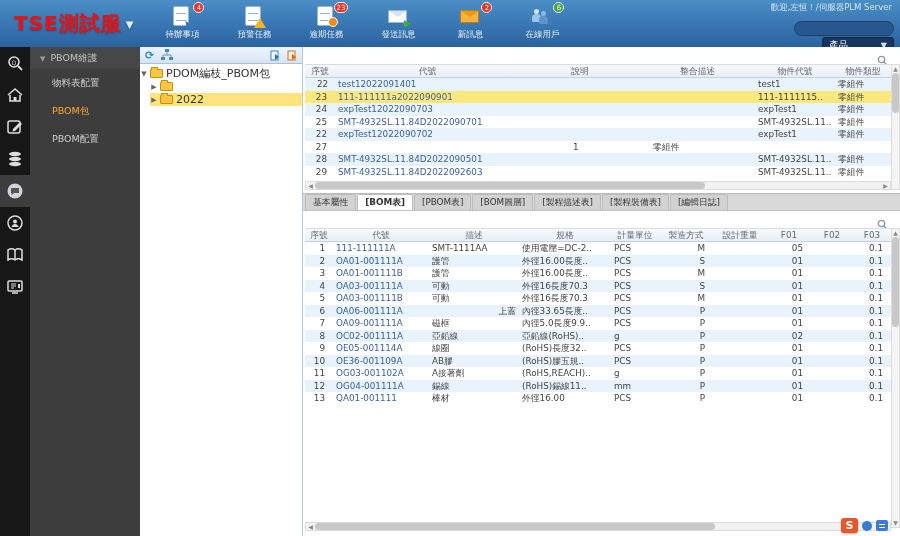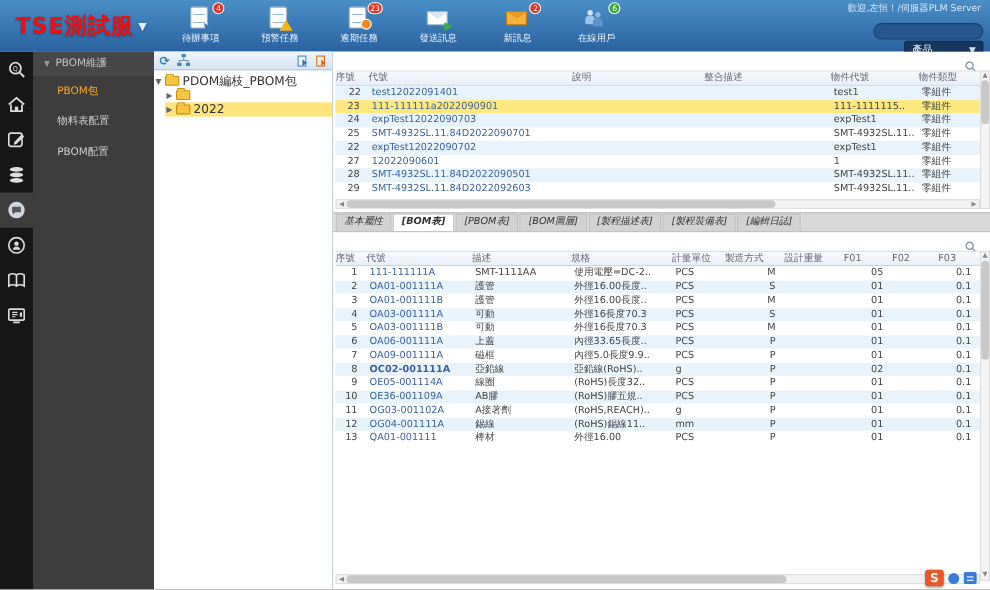--- a/index.html
+++ b/index.html
@@ -94,31 +94,31 @@
   .folder:before{content:"";position:absolute;left:0;top:-3px;width:5px;height:2px;
     background:#f8c643;border:1px solid #c89010;border-bottom:none;border-radius:1px 1px 0 0;}
   .tlabel{font-size:11px;color:#333;}
 
   
   .main{position:absolute;left:303px;top:47px;width:597px;height:489px;background:#fff;}
   .mag{position:absolute;cursor:pointer;}
   .grid{position:absolute;left:2px;width:586px;font-size:8.8px;color:#444;}
   .g-head{display:flex;background:linear-gradient(#f7fafc,#e9eff6);border-top:1px solid #d5dfe9;
     border-bottom:1px solid #c3d1e0;color:#667;height:14px;line-height:13px;}
-  .g-head .c{text-align:left;overflow:hidden;white-space:nowrap;cursor:pointer;}
+  .g-head .c{text-align:center;overflow:hidden;white-space:nowrap;cursor:pointer;}
   .g-row{display:flex;height:12.5px;line-height:12.5px;cursor:pointer;background:#fff;}
   .g-row.alt{background:#e9f3fc;}
   .g-row.sel{background:#fde87e;}
   .g-row .c{overflow:hidden;white-space:nowrap;padding:0 3px;}
   .c.r{text-align:right;padding-right:8px;}
   .c.code{color:#3c62a0;}
 
   .tabsbar{position:absolute;left:0;top:146px;width:597px;height:18px;background:#d9d9d9;
     border-top:1px solid #bbb;border-bottom:1px solid #c2c2c2;display:flex;align-items:flex-end;
-    padding-left:2px;font-style:italic;}
+    padding-left:2px;}
   .tab{height:16px;line-height:15px;font-size:8.8px;color:#333;padding:0 7px;cursor:pointer;
     border:1px solid #bdbdbd;border-bottom:none;background:#d2d2d2;margin-right:1px;
     border-radius:2px 2px 0 0;white-space:nowrap;}
   .tab.active{background:#fff;font-weight:bold;}
 
   
   .hscroll{position:absolute;height:9px;background:#f2f2f2;border:1px solid #ddd;display:flex;}
   .hs-thumb{height:7px;background:#c8c8c8;border-radius:4px;margin-top:0px;}
   .vscroll{position:absolute;width:9px;background:#f4f4f4;border:1px solid #ddd;}
   .vs-thumb{width:7px;background:#c8c8c8;border-radius:4px;margin-left:0px;}
@@ -272,22 +272,22 @@
           </svg>
         </span>
       </div>
     </div>
 
   <div class="sidemenu">
     <div class="sm-group">
       <span class="caret">▼</span><span>PBOM維護</span>
     </div>
     <div id="side-items">
+        <div class="sm-item">物料表配置</div>
         <div class="sm-item sel">PBOM包</div>
-        <div class="sm-item">物料表配置</div>
         <div class="sm-item">PBOM配置</div>
       </div>
   </div>
 
   <div class="treepanel">
     <div class="tree-toolbar">
       <span class="tt-ic" style="color:#2e86c1;font-weight:bold;">⟳</span>
       <span class="tt-ic">
         <svg width="12" height="12" viewBox="0 0 12 12">
             <rect x="4" y="0" width="4" height="3" fill="#4a89c0"></rect>
@@ -383,21 +383,20 @@
         <div class="g-row alt">
           <div class="c r" style="width: 30px;">22</div>
           <div class="c code" style="width: 185px;">expTest12022090702</div>
           <div class="c" style="width: 120px;"></div>
           <div class="c" style="width: 115px;"></div>
           <div class="c" style="width: 80px;">expTest1</div>
           <div class="c" style="width: 56px;">零組件</div>
         </div>
         <div class="g-row">
           <div class="c r" style="width: 30px;">27</div>
-          <div class="c code" style="width: 185px;">12022090601</div>
           <div class="c" style="width: 120px;"></div>
           <div class="c" style="width: 115px;"></div>
           <div class="c" style="width: 80px;">1</div>
           <div class="c" style="width: 56px;">零組件</div>
         </div>
         <div class="g-row alt">
           <div class="c r" style="width: 30px;">28</div>
           <div class="c code" style="width: 185px;">SMT-4932SL.11.84D2022090501</div>
           <div class="c" style="width: 120px;"></div>
           <div class="c" style="width: 115px;"></div>
@@ -506,21 +505,21 @@
           <div class="c" style="width: 48px;">PCS</div>
           <div class="c r" style="width: 54px;">M</div>
           <div class="c r" style="width: 54px;"></div>
           <div class="c r" style="width: 44px;">01</div>
           <div class="c r" style="width: 42px;"></div>
           <div class="c r" style="width: 38px;">0.1</div>
         </div>
         <div class="g-row alt">
           <div class="c r" style="width: 28px;">6</div>
           <div class="c code" style="width: 96px;">OA06-001111A</div>
-          <div class="c" style="width: 90px;">上蓋</div>
+          <div class="c" style="width: 90px; text-align: right;">上蓋</div>
           <div class="c" style="width: 92px;">內徑33.65長度..</div>
           <div class="c" style="width: 48px;">PCS</div>
           <div class="c r" style="width: 54px;">P</div>
           <div class="c r" style="width: 54px;"></div>
           <div class="c r" style="width: 44px;">01</div>
           <div class="c r" style="width: 42px;"></div>
           <div class="c r" style="width: 38px;">0.1</div>
         </div>
         <div class="g-row">
           <div class="c r" style="width: 28px;">7</div>
@@ -529,21 +528,21 @@
           <div class="c" style="width: 92px;">內徑5.0長度9.9..</div>
           <div class="c" style="width: 48px;">PCS</div>
           <div class="c r" style="width: 54px;">P</div>
           <div class="c r" style="width: 54px;"></div>
           <div class="c r" style="width: 44px;">01</div>
           <div class="c r" style="width: 42px;"></div>
           <div class="c r" style="width: 38px;">0.1</div>
         </div>
         <div class="g-row alt">
           <div class="c r" style="width: 28px;">8</div>
-          <div class="c code" style="width: 96px; font-weight: bold;">OC02-001111A</div>
+          <div class="c code" style="width: 96px;">OC02-001111A</div>
           <div class="c" style="width: 90px;">亞鉛線</div>
           <div class="c" style="width: 92px;">亞鉛線(RoHS)..</div>
           <div class="c" style="width: 48px;">g</div>
           <div class="c r" style="width: 54px;">P</div>
           <div class="c r" style="width: 54px;"></div>
           <div class="c r" style="width: 44px;">02</div>
           <div class="c r" style="width: 42px;"></div>
           <div class="c r" style="width: 38px;">0.1</div>
         </div>
         <div class="g-row">

